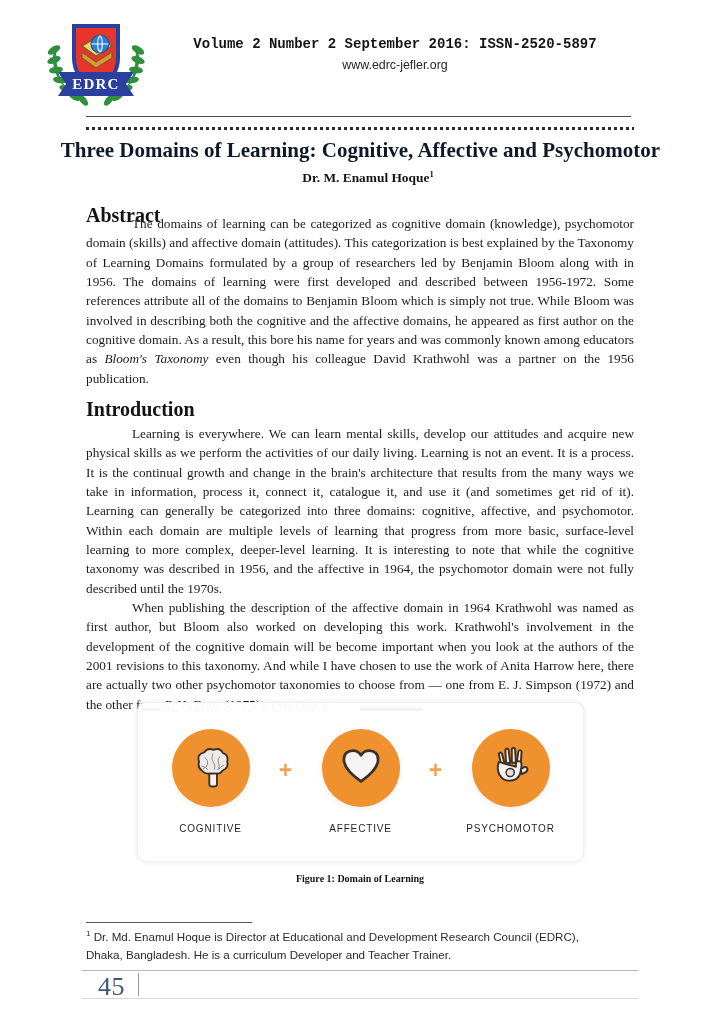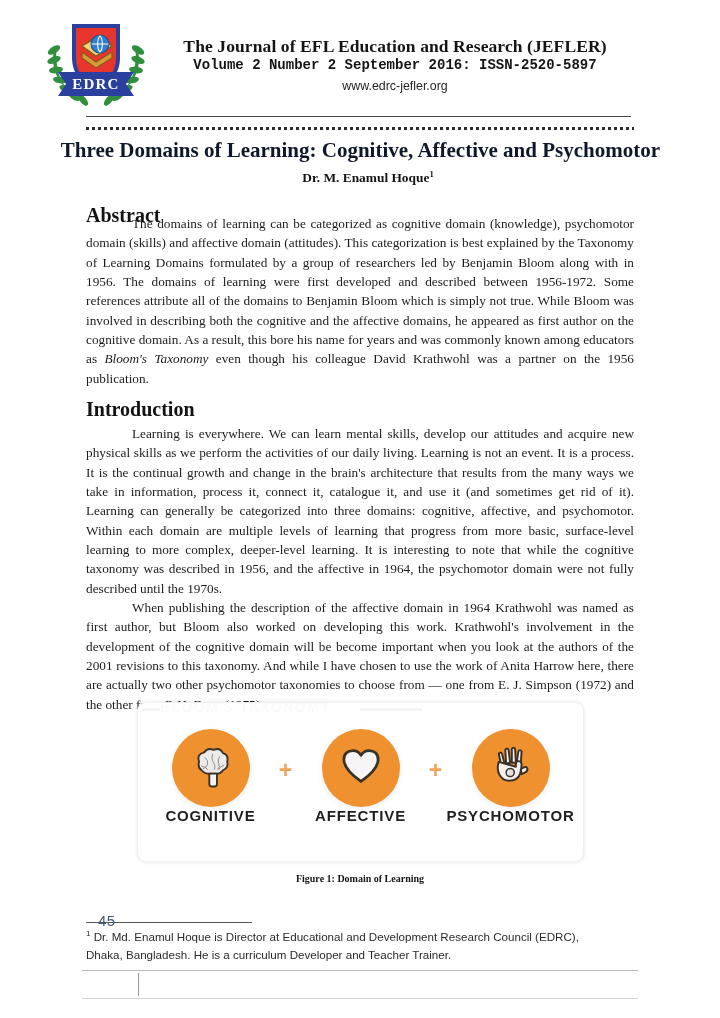--- a/index.html
+++ b/index.html
@@ -204,23 +204,24 @@
     width: 78px;
     height: 78px;
     border-radius: 50%;
     background: #F0912F;
     display: flex;
     align-items: center;
     justify-content: center;
     box-shadow: 0 2px 6px rgba(0,0,0,0.07);
   }
   .domain-label {
+    margin-top: 16px;
     font-family: "Liberation Sans", sans-serif;
-    font-weight: bold;
-    font-size: 15px;
+    font-weight: normal;
+    font-size: 10px;
     letter-spacing: 0.85px;
     color: #1f1f1f;
     white-space: nowrap;
   }
   .plus-sign {
     width: 32px;
     text-align: center;
     font-family: "Liberation Sans", sans-serif;
     font-size: 23px;
     font-weight: bold;
@@ -269,23 +270,23 @@
     position: absolute;
     left: 82px;
     top: 970px;
     width: 556px;
     height: 1px;
     background: #b9b9b9;
   }
   .page-number {
     position: absolute;
     left: 98px;
-    top: 912px;
-    font-family: Liberation Sans, sans-serif;
-    font-size: 15px;
+    top: 972px;
+    font-family: Liberation Serif, serif;
+    font-size: 26px;
     color: #3f5a78;
     letter-spacing: 0.5px;
   }
   .page-number-caret {
     position: absolute;
     left: 138px;
     top: 973px;
     width: 1px;
     height: 23px;
     background: #9a9a9a;
@@ -341,21 +342,20 @@
         <circle cx="58" cy="32" r="9" fill="#2e7fd4"></circle>
         <path d="M49 32 h18 M58 23 q5 9 0 18 M58 23 q-5 9 0 18" stroke="#ffffff" stroke-width="1.1" fill="none"></path>
         <circle cx="58" cy="32" r="9" fill="none" stroke="#17548f" stroke-width="1.1"></circle>
 
         <path d="M16 60 h76 l-8 12 l8 12 h-76 l8 -12z" fill="#2b3f9e"></path>
         <text x="54" y="77" text-anchor="middle" font-family="'Liberation Serif', serif" font-size="15" font-weight="bold" fill="#ffffff" letter-spacing="1.2">EDRC</text>
       </svg>
     </div>
 
     <div class="masthead-text">
-      <div class="journal-title">The Journal of EFL Education and Research (JEFLER)</div>
       <div class="journal-volume">Volume 2 Number 2 September 2016:   ISSN-2520-5897</div>
       <div class="journal-url">www.edrc-jefler.org</div>
     </div>
   </div>
 
   <div class="rule-solid"></div>
   <div class="rule-dotted"></div>
 
   <div class="doc-title">Three Domains of Learning: Cognitive, Affective and Psychomotor</div>
 

